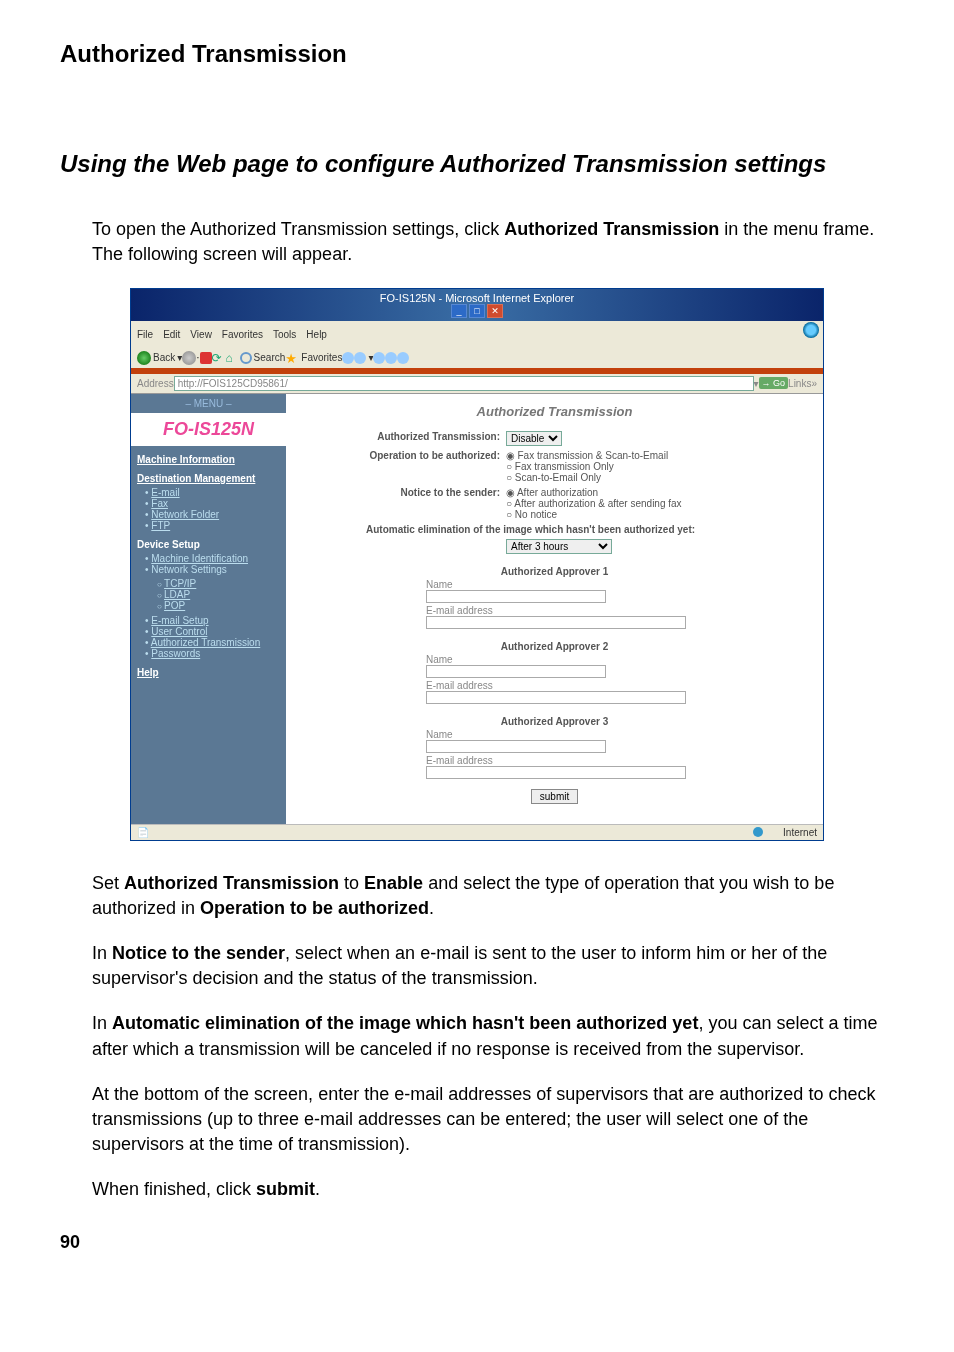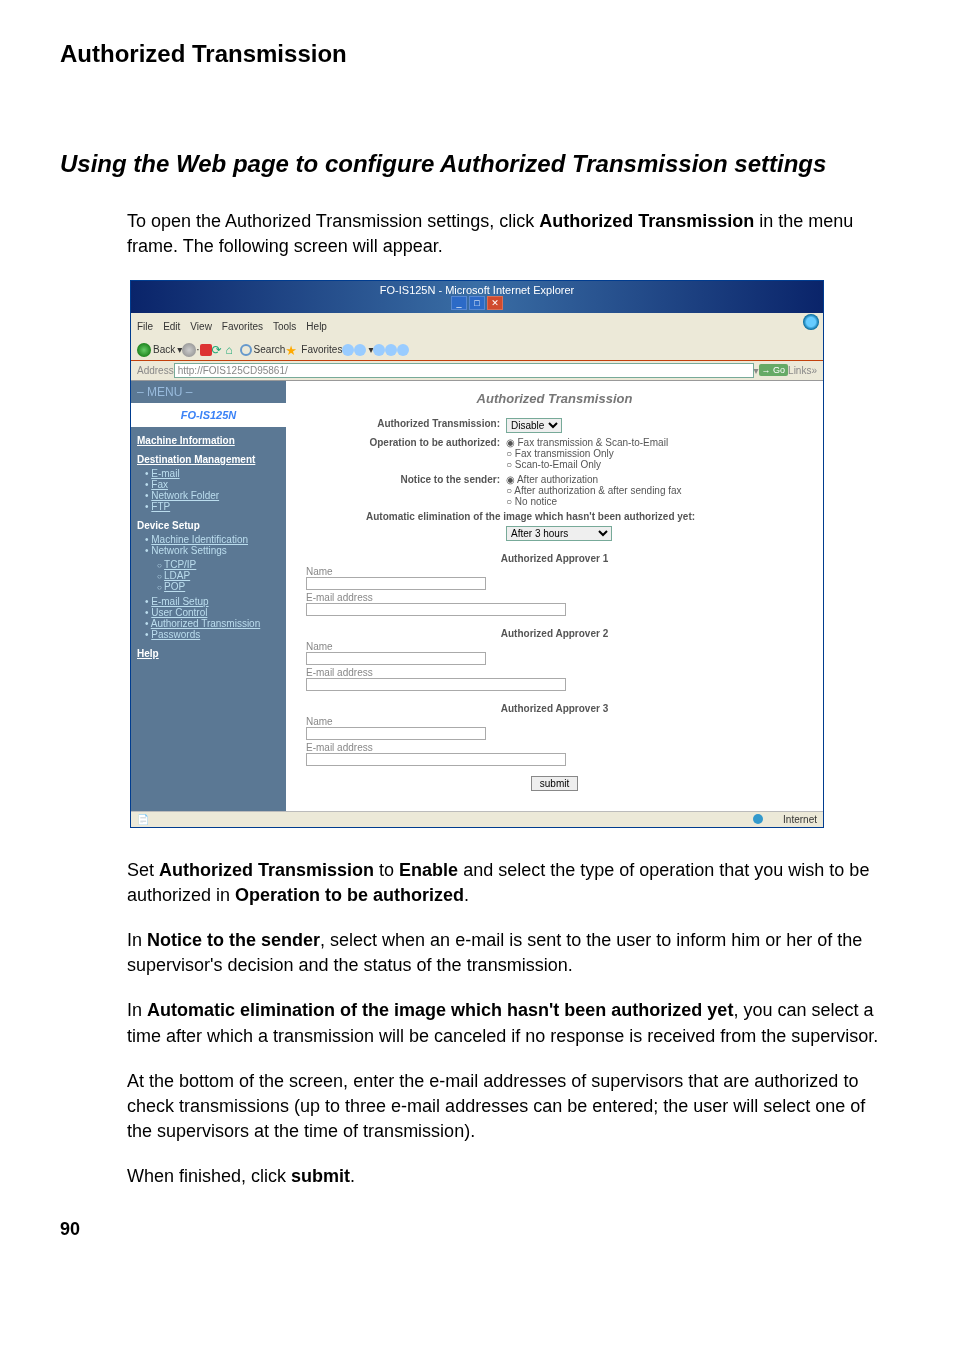--- a/index.html
+++ b/index.html
@@ -12,27 +12,27 @@
     }
     .page-header {
       font-size: 24px;
       font-weight: bold;
       margin-bottom: 80px;
     }
     .section-title {
       font-size: 24px;
       font-weight: bold;
       font-style: italic;
-      margin-bottom: 30px;
+      margin-bottom: 38px;
       line-height: 1.3;
     }
     .body-text {
       font-size: 18px;
       line-height: 1.4;
-      margin-left: 67px;
+      margin-left: 32px;
       margin-bottom: 20px;
     }
     .body-text b { font-weight: bold; }
     .screenshot-wrap {
       margin: 10px 70px 30px 70px;
     }
     .ie-window {
       border: 1px solid #003c8f;
       background: #ece9d8;
       font-family: Tahoma, Arial, sans-serif;
@@ -65,21 +65,21 @@
     .ie-menubar .ielogo {
       position: absolute; right: 4px; top: 1px;
       width: 16px; height: 16px; background: radial-gradient(circle,#6cf 40%,#069 70%); border-radius:50%;
     }
     .ie-toolbar {
       background: #ece9d8;
       padding: 3px 6px;
       display: flex;
       align-items: center;
       gap: 0;
-      border-bottom: 1px solid #c2410c;
+      border-bottom: 6px solid #c2410c;
       font-size: 10px;
     }
     .ie-toolbar .tbtn { display: inline-flex; align-items: center; gap: 2px; color: #333; }
     .ticon { display: inline-block; width: 14px; height: 14px; border-radius: 50%; }
     .ticon.back { background: radial-gradient(circle,#6c6,#060); }
     .ticon.fwd { background: radial-gradient(circle,#ccc,#888); }
     .ticon.stop { background: #d33; border-radius:2px; width:12px; height:12px; }
     .ticon.refresh { color:#2a7; font-size:12px; background:none; }
     .ticon.home { color:#2a7; font-size:12px; background:none; }
     .ticon.search { width:12px;height:12px;border:2px solid #69c;border-radius:50%; background:none;}
@@ -107,26 +107,26 @@
       display: flex;
       min-height: 430px;
     }
     .ie-sidebar {
       width: 155px;
       background: #5b7894;
       color: #cfe;
       font-size: 10px;
       padding: 4px 6px 10px 6px;
     }
-    .ie-sidebar .menu-label { color:#9bd; text-align:left; font-size:12px; }
+    .ie-sidebar .menu-label { color:#9bd; text-align:center; font-size:10px; }
     .ie-sidebar .brand {
-      color: #3b82f6;
+      color: #ec4899;
       font-weight: bold;
       font-style: italic;
-      font-size: 11px;
+      font-size: 18px;
       background: #fff;
       padding: 6px 4px;
       margin: 4px -6px;
       text-align: center;
     }
     .ie-sidebar .sec-head {
       color: #fff;
       font-weight: bold;
       text-decoration: underline;
       font-size: 10px;
@@ -153,21 +153,21 @@
       color: #777;
       font-size: 13px;
       margin-bottom: 12px;
     }
     .form-row { display: flex; margin: 4px 0; }
     .form-row .lbl { width: 200px; text-align: right; font-weight: bold; font-size:10px; padding-right:6px;}
     .form-row .val { flex:1; font-size:10px; }
     .form-row select { font-size:10px; border:1px solid #7a9; }
     .form-row .radio-opt { display:block; font-size:10px; }
     .approver-head { text-align:center; font-weight:bold; font-size:10px; margin-top:12px; margin-bottom:2px;}
-    .approver-block { font-size:10px; }
+    .approver-block { margin-left:120px; font-size:10px; }
     .approver-block .fld-lbl { font-size:10px; color:#888; margin-top:2px;}
     .approver-block input { width:180px; border:1px solid #aaa; font-size:10px;}
     .approver-block input.email { width:260px;}
     .submit-row { text-align:center; margin-top:10px;}
     .submit-row button { font-size:10px; padding:1px 8px; border:1px solid #888; background:#eee;}
     .ie-statusbar {
       background: #ece9d8;
       border-top: 1px solid #bbb;
       font-size: 10px;
       color: #333;

